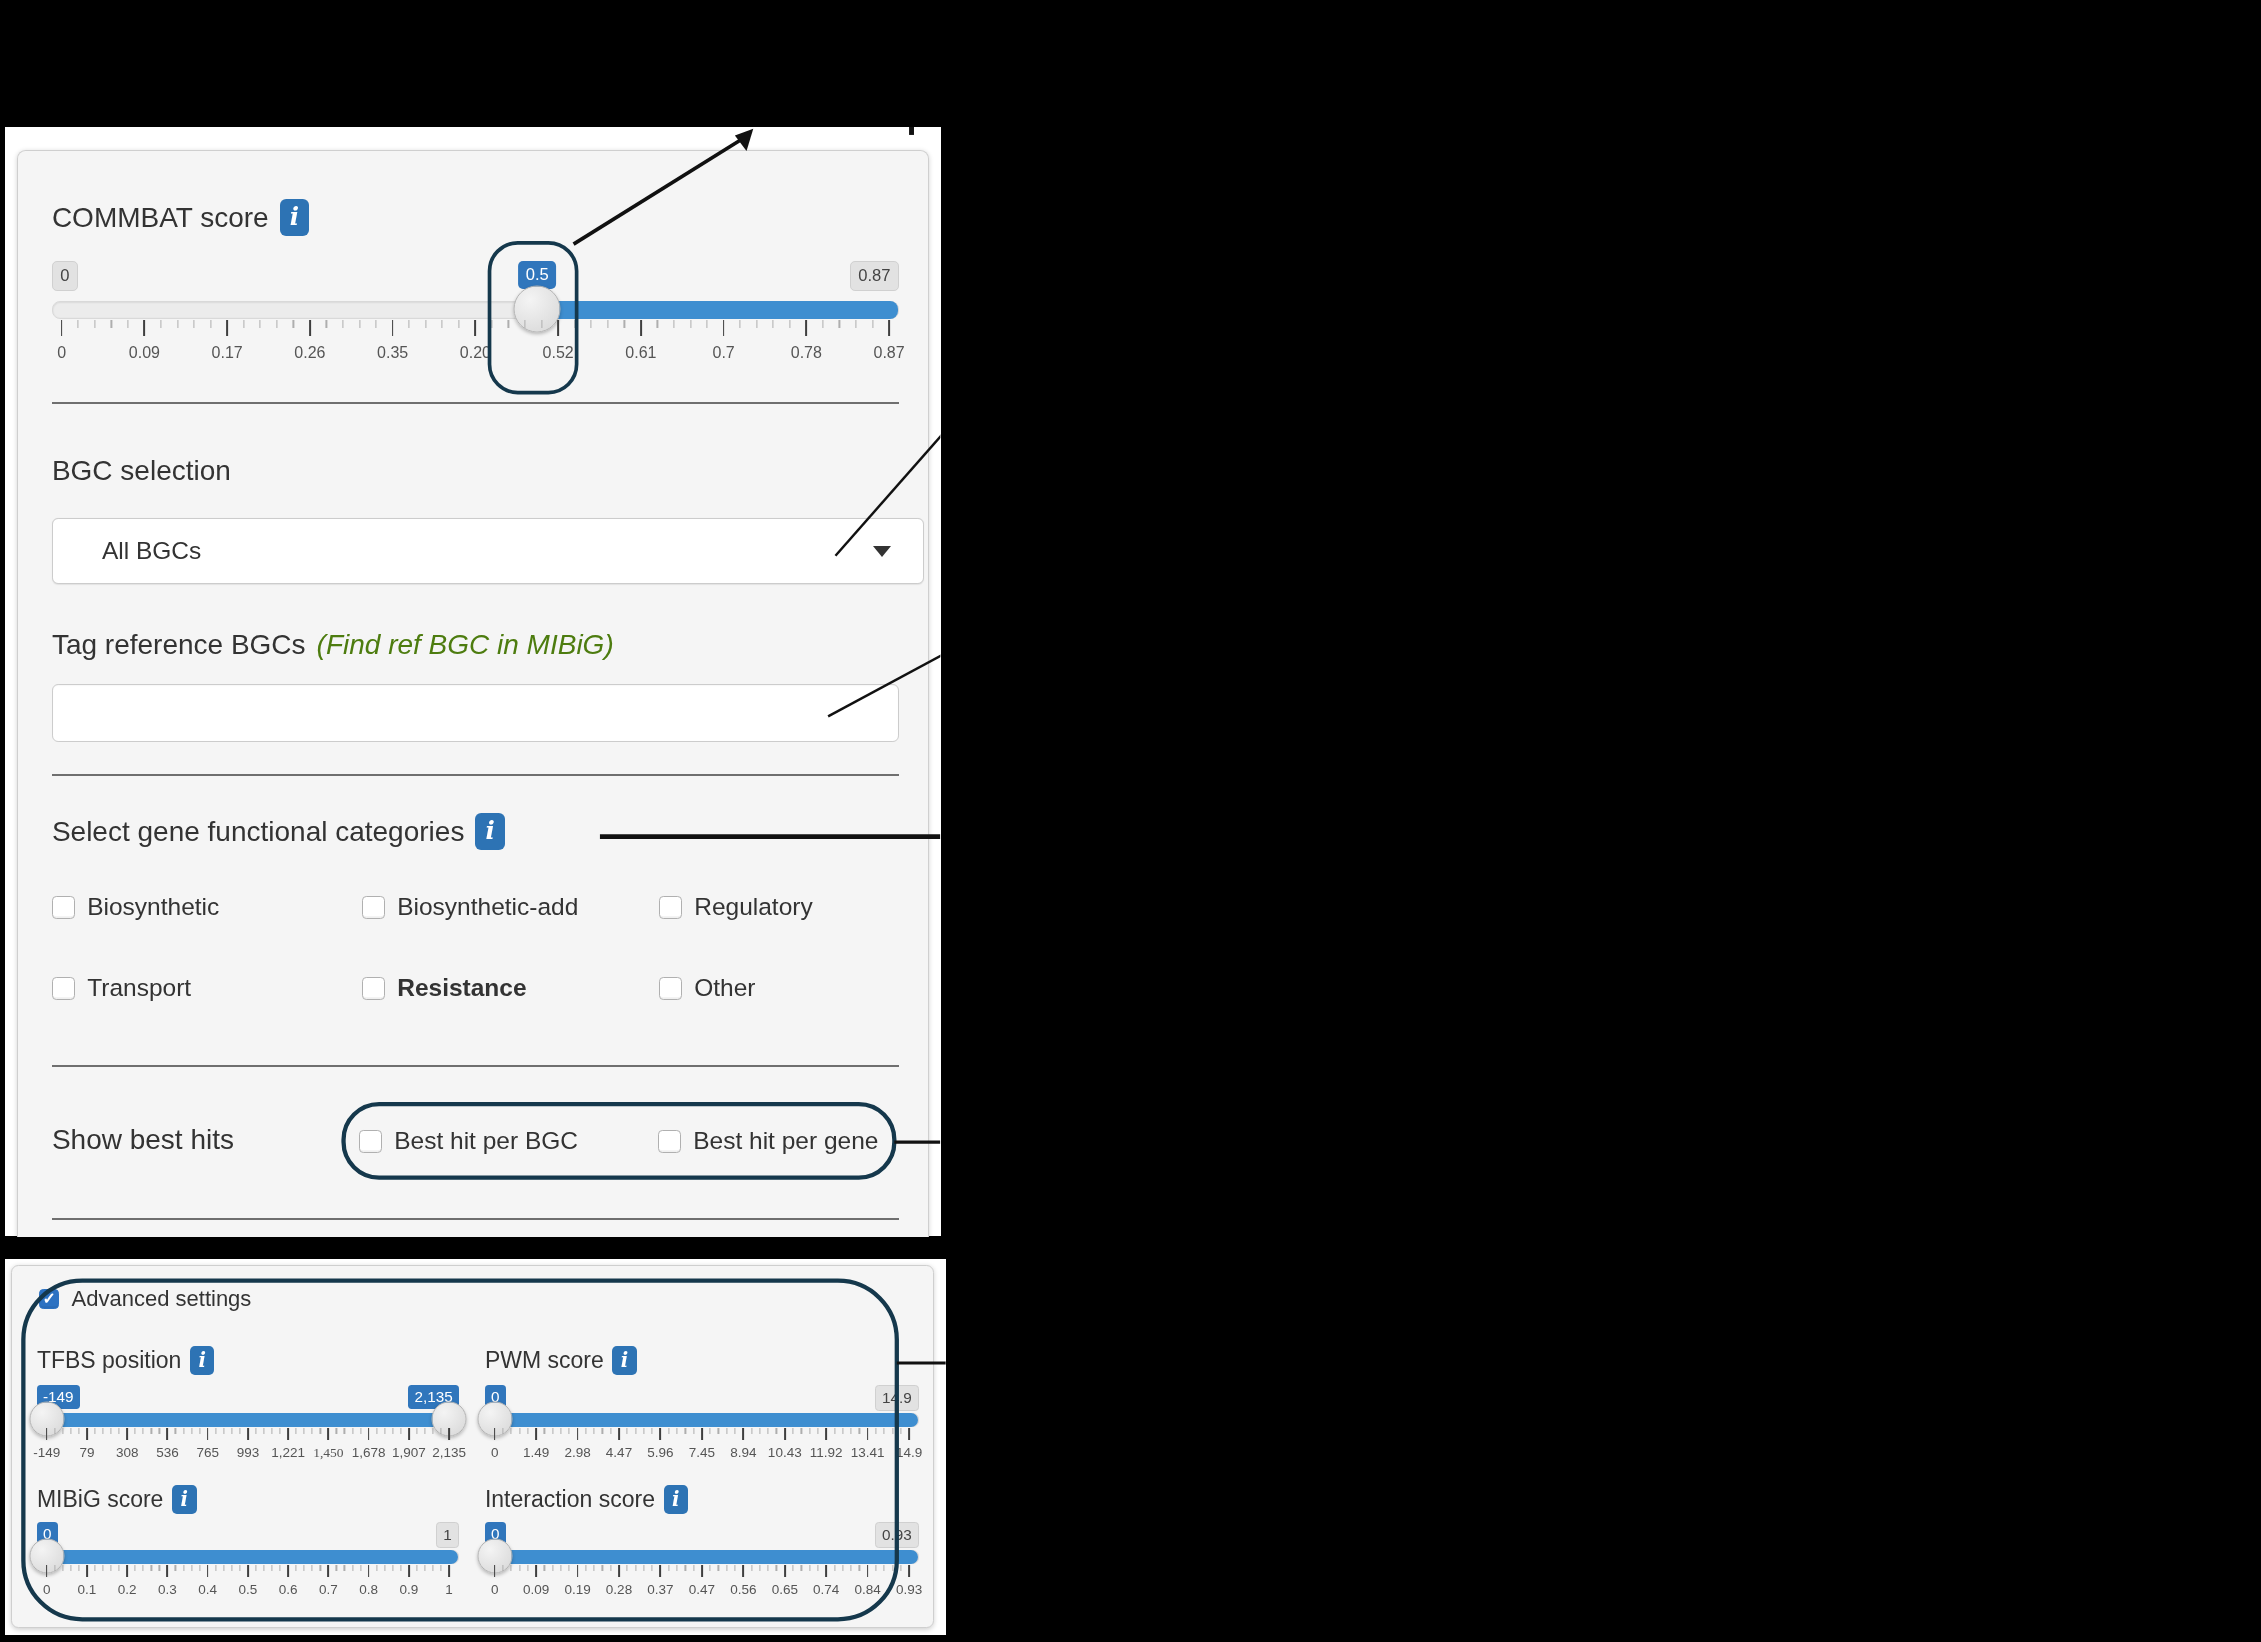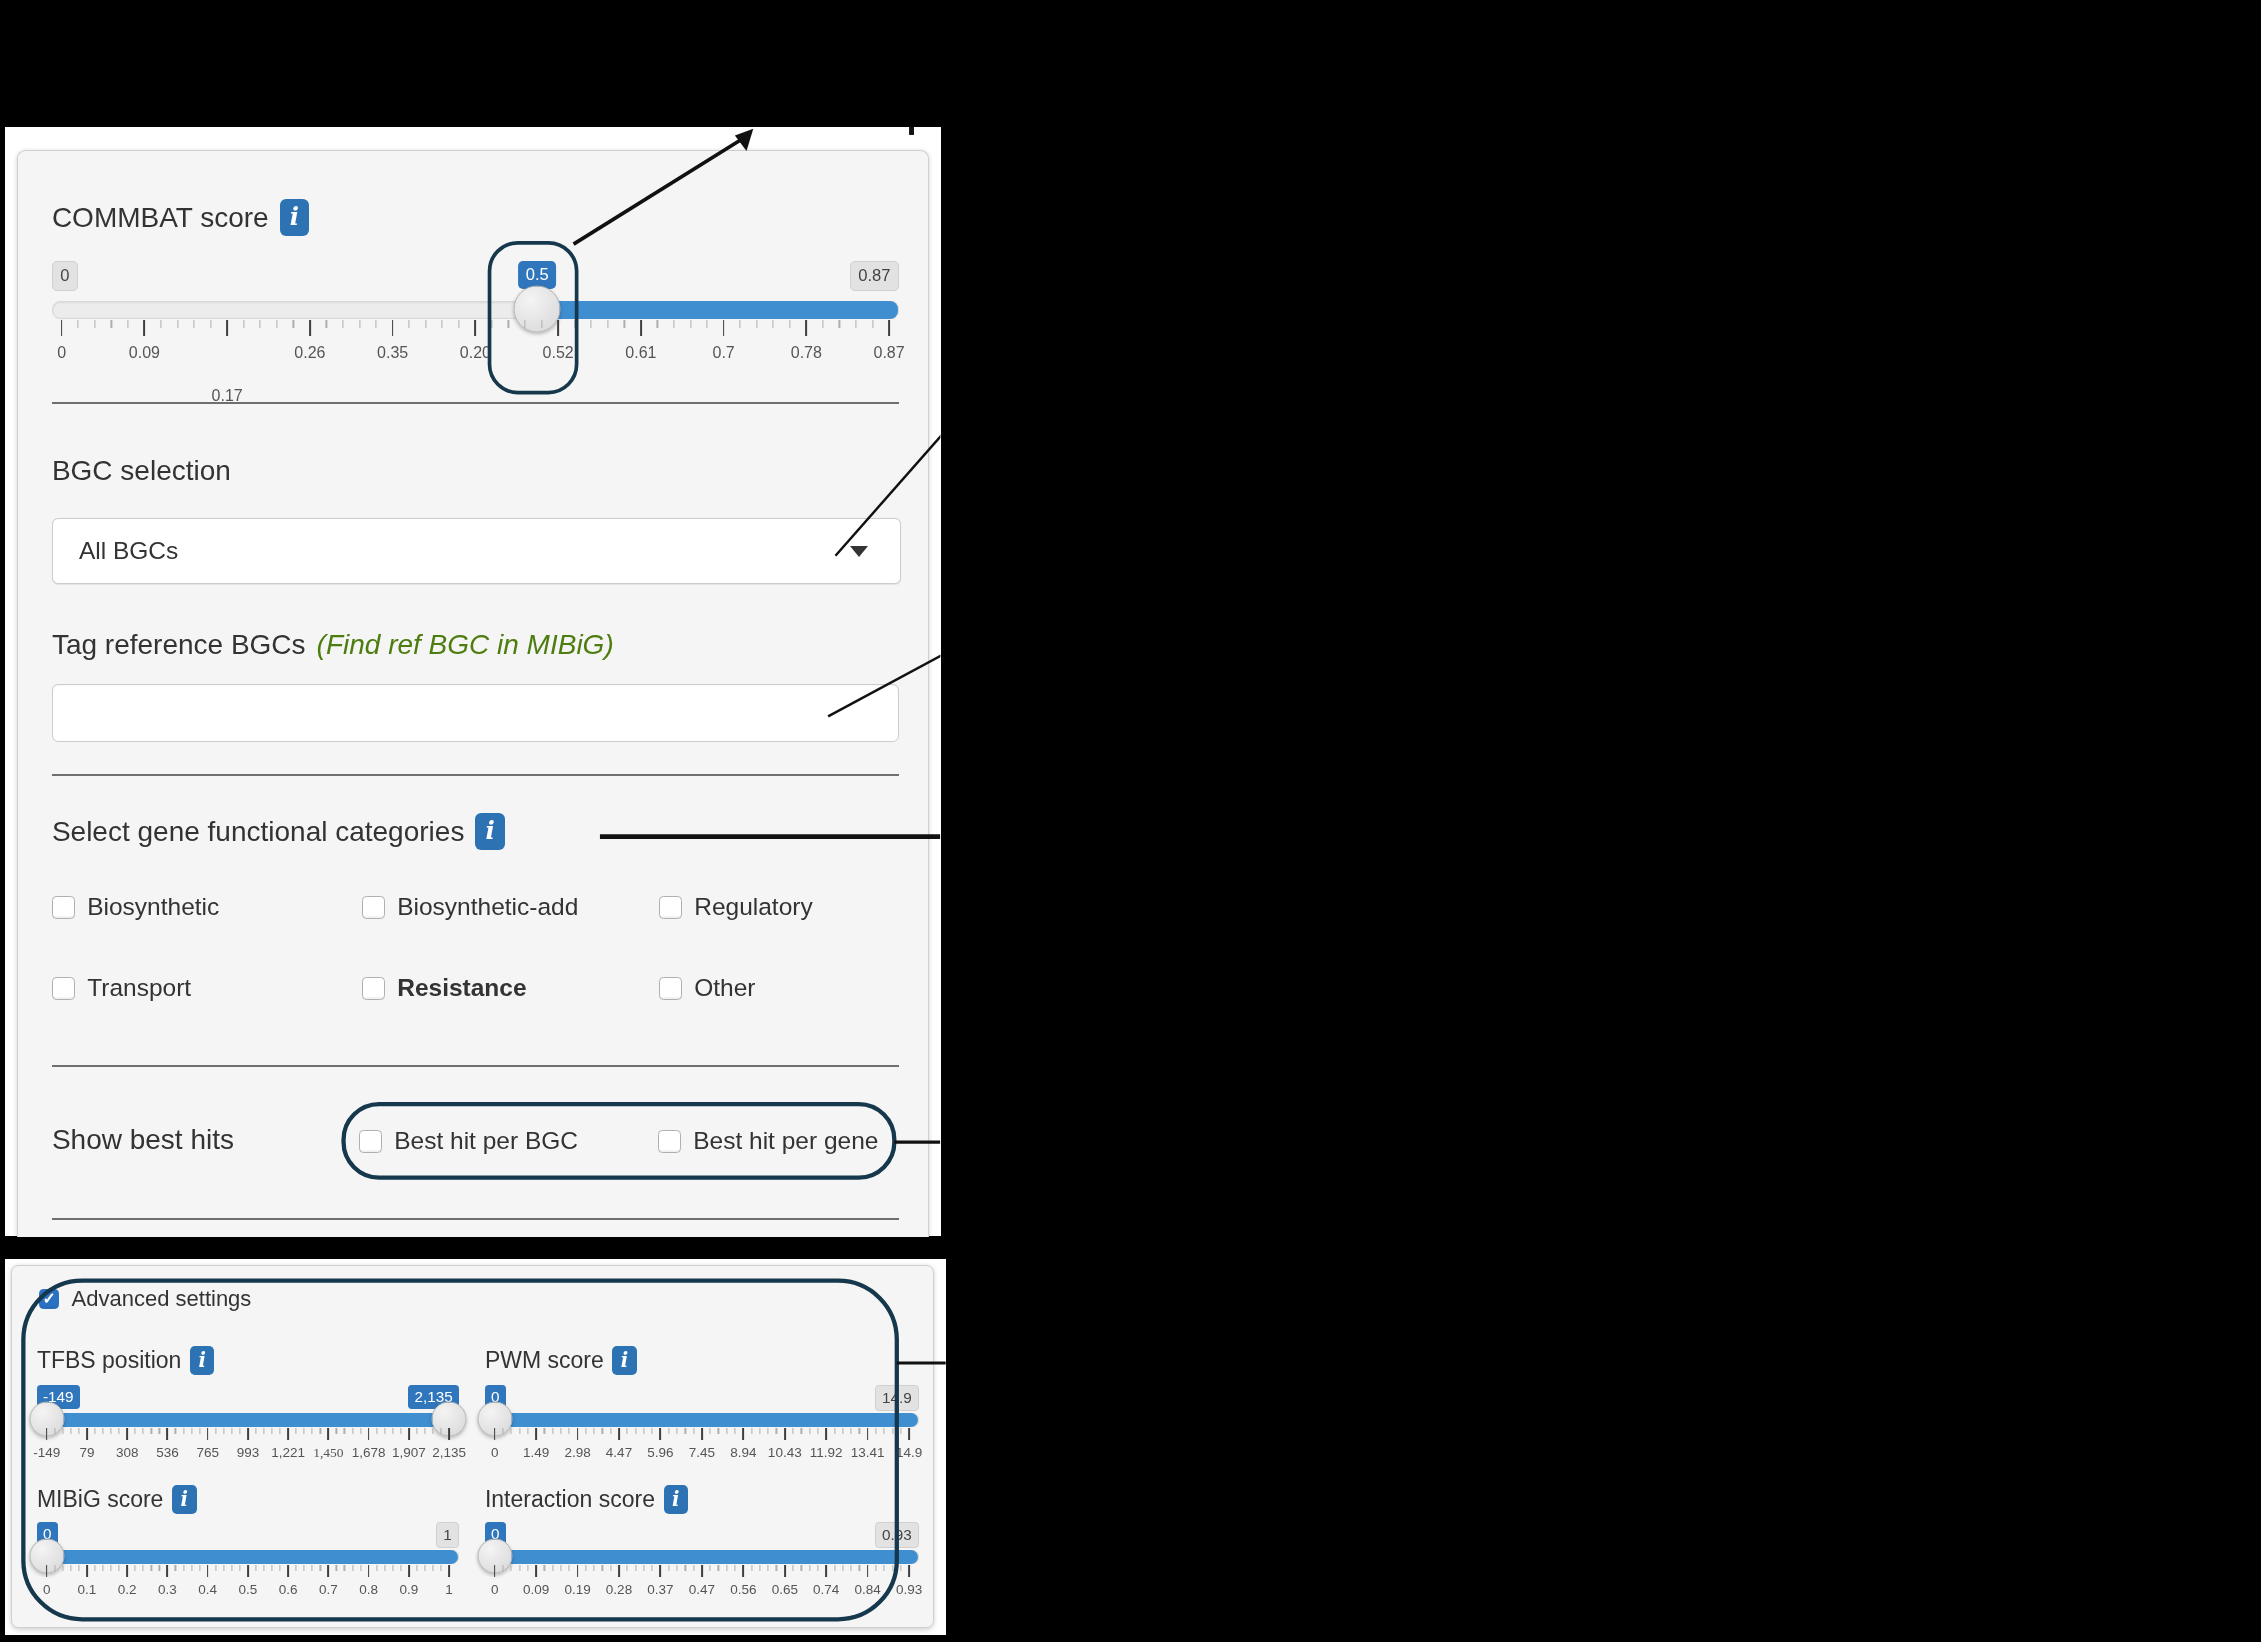--- a/index.html
+++ b/index.html
@@ -53,21 +53,21 @@
   .sm .track{height:12.3px;border-radius:6.1px;}
   .sm .handle{width:33px;height:33px;}
   .sm .vlab{font-size:15.3px;padding:4.3px 6.1px;border-radius:3.7px;}
   .sm .tk.major{height:12.3px;}
   .sm .tk.minor{height:6.1px;}
   .sm .tl{font-size:13.5px;}
 
   
   .dropdown{position:absolute;left:47px;width:847px;height:64px;background:#fff;
             border:1.2px solid #ccc;border-radius:6.1px;box-shadow:0 0.6px 1.2px rgba(0,0,0,.08);
-            display:flex;align-items:center;cursor:pointer;}
+            display:flex;align-items:center;cursor:pointer;padding-left:23px;}
   .dropdown .dtext{margin-left:26px;font-size:24.5px;color:#333;}
   .caret{position:absolute;right:32px;top:50%;margin-top:-4.9px;width:0;height:0;
          border-left:9.8px solid transparent;border-right:9.8px solid transparent;
          border-top:11.7px solid #333;}
 
   .textinput{position:absolute;left:47px;width:847px;height:58px;background:#fff;
              border:1.2px solid #ccc;border-radius:6.1px;box-shadow:inset 0 0.6px 1.2px rgba(0,0,0,.06);
              font-size:24.5px;color:#333;padding:0 18.4px;box-sizing:border-box;outline:none;
              font-family:"Liberation Sans",sans-serif;}
 
@@ -152,21 +152,21 @@
         <div class="tk major" style="left: 90%;"></div>
         <div class="tk minor" style="left: 92%;"></div>
         <div class="tk minor" style="left: 94%;"></div>
         <div class="tk minor" style="left: 96%;"></div>
         <div class="tk minor" style="left: 98%;"></div>
         <div class="tk major" style="left: 100%;"></div>
       </div>
     <div class="tkrow" style="top:83px;">
         <span class="tl" style="left: 0%;">0</span>
         <span class="tl" style="left: 10%;">0.09</span>
-        <span class="tl" style="left: 20%; margin-top: 43px;">0.17</span>
+        <span class="tl" style="left: 20%;">0.17</span>
         <span class="tl" style="left: 30%;">0.26</span>
         <span class="tl" style="left: 40%;">0.35</span>
         <span class="tl" style="left: 50%;">0.20</span>
         <span class="tl" style="left: 60%;">0.52</span>
         <span class="tl" style="left: 70%;">0.61</span>
         <span class="tl" style="left: 80%;">0.7</span>
         <span class="tl" style="left: 90%;">0.78</span>
         <span class="tl" style="left: 100%;">0.87</span>
       </div>
   </div>

